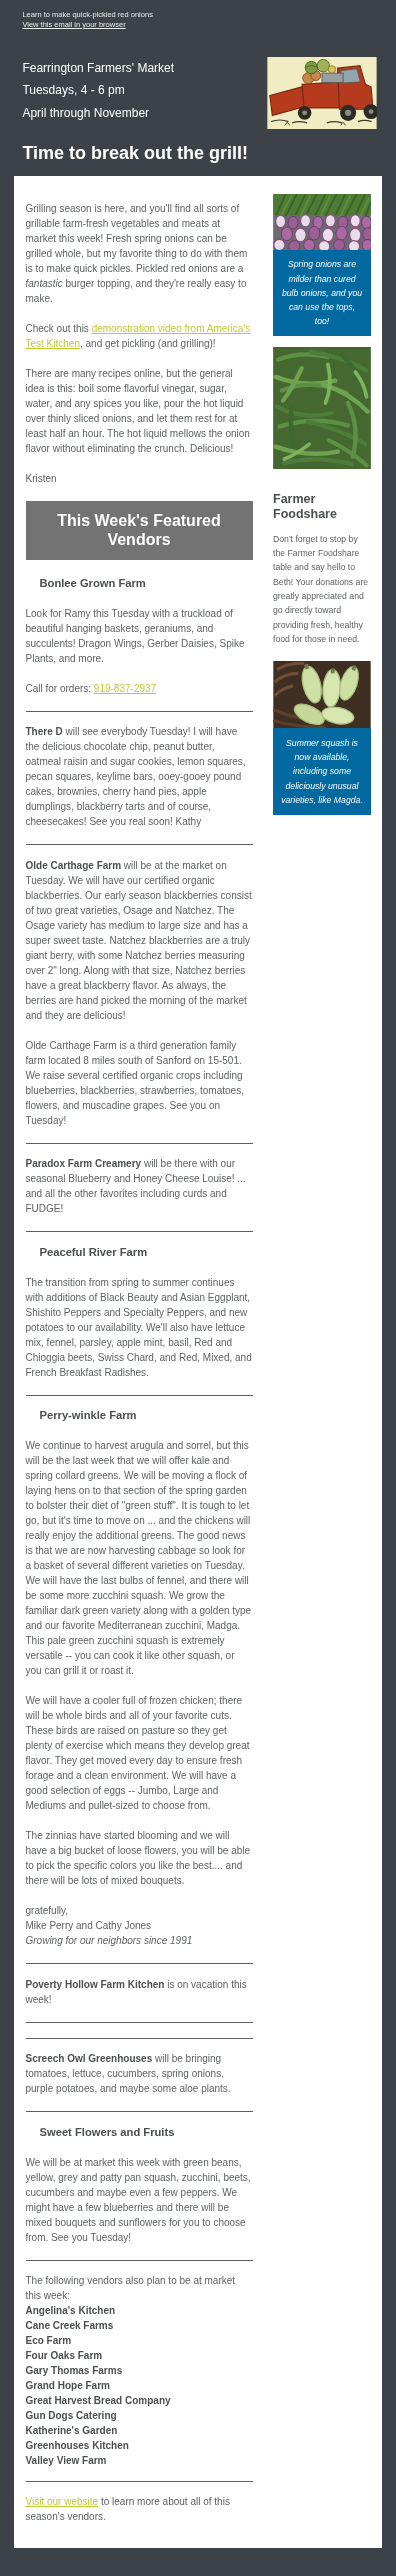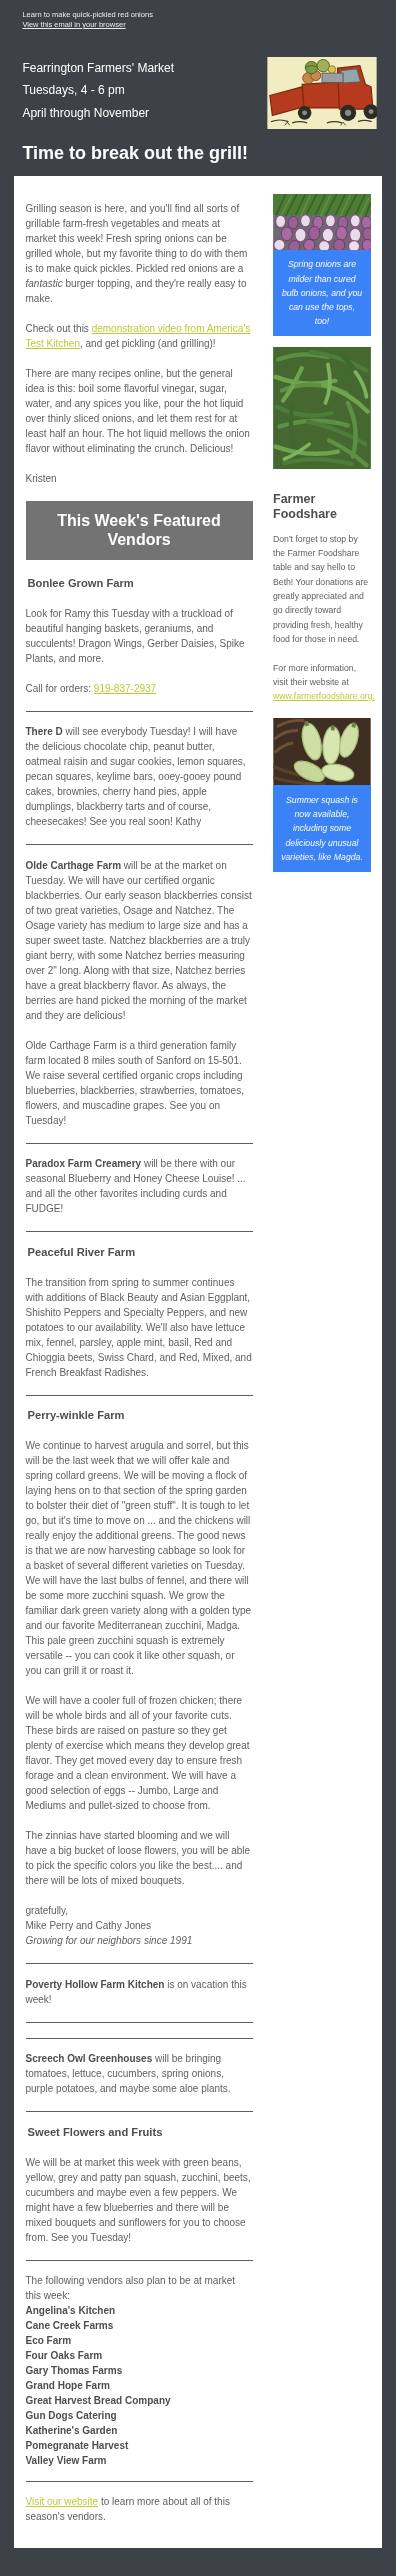--- a/index.html
+++ b/index.html
@@ -27,28 +27,28 @@
   .sidebar{width:98px;flex:none;}
   .body-text{font-size:10px;line-height:15px;color:#5d6163;margin:0 0 15px 0;}
   .first{margin-top:7.5px;}
   .body-text em{font-style:italic;}
   .body-text strong{color:#4b4f52;}
   a.link{color:#becb33;text-decoration:underline;cursor:pointer;}
   .banner{
     margin:10px 0 16px 0;background:#737373;color:#ffffff;text-align:center;
     font-size:16px;font-weight:bold;padding:10.6px 2.5px;line-height:18.7px;
   }
-  h3.vendor-heading{font-size:11.2px;color:#4b4f52;margin:0 0 15px 2px;line-height:15px;}
+  h3.vendor-heading{font-size:11.2px;color:#4b4f52;margin:0 0 15px 14px;line-height:15px;}
   hr.rule{border:0;border-top:1.2px solid #5d5d5d;margin:15px 0 12.5px 0;width:100%;}
   .sign-line{display:block;}
   .tagline{font-style:italic;}
   .vendor-list div{font-weight:bold;color:#4b4f52;font-size:10px;line-height:15px;}
   .side-img{display:block;width:98px;}
   .caption{
-    background:#3b82f6;color:#fbfbf9;font-style:italic;text-align:center;
+    background:#0369a1;color:#fbfbf9;font-style:italic;text-align:center;
     font-size:8.7px;line-height:14.3px;padding:7.5px 8px;
   }
   .side-head{font-size:12.5px;font-weight:bold;color:#4b4f52;margin:22.4px 0 10px 0;line-height:15px;}
   .side-p{font-size:8.7px;line-height:14.3px;color:#5d6163;margin:0 0 14.3px 0;}
   .mt24{margin-top:15px;}
   .mt18{margin-top:11.2px;}
 </style>
 </head>
 <body>
 
@@ -159,21 +159,21 @@
       <div class="vendor-list">
           <div>Angelina's Kitchen</div>
           <div>Cane Creek Farms</div>
           <div>Eco Farm</div>
           <div>Four Oaks Farm</div>
           <div>Gary Thomas Farms</div>
           <div>Grand Hope Farm</div>
           <div>Great Harvest Bread Company</div>
           <div>Gun Dogs Catering</div>
           <div>Katherine's Garden</div>
-          <div>Pomegranate Harvest</div>
+          <div>Greenhouses Kitchen</div>
           <div>Valley View Farm</div>
         </div>
 
       <hr class="rule" style="margin-top:12.5px;">
 
       <p class="body-text" style="margin-bottom:0;"><a class="link" href="#">Visit our website</a><span> to learn more about all of this season's vendors.</span></p>
     </div>
 
     <div class="sidebar">
       <svg class="side-img" viewBox="0 0 157 90" height="56" xmlns="http://www.w3.org/2000/svg">
@@ -231,21 +231,20 @@
           <path d="M120,90 q20,40 8,86" stroke="#5d8f45" stroke-width="7"></path>
           <path d="M46,34 q-16,34 -30,52" stroke="#6fa34f" stroke-width="7"></path>
           <path d="M88,28 q8,34 -4,62" stroke="#7fb25c" stroke-width="6"></path>
           <path d="M58,156 q-20,16 -40,24" stroke="#7fb25c" stroke-width="6"></path>
           <path d="M132,40 q14,18 18,40" stroke="#7fb25c" stroke-width="6"></path>
         </g>
       </svg>
 
       <div class="side-head">Farmer Foodshare</div>
       <p class="side-p">Don't forget to stop by the Farmer Foodshare table and say hello to Beth!  Your donations are greatly appreciated and go directly toward providing fresh, healthy food for those in need.</p>
-      <p class="side-p"><span>For more information, visit their website at </span><a class="link" href="#">www.farmerfoodshare.org.</a></p>
 
       <svg class="side-img mt24" viewBox="0 0 157 108" height="67" xmlns="http://www.w3.org/2000/svg">
         <rect width="157" height="108" fill="#3f2f22"></rect>
         <path d="M6,14 q20,-12 44,-10 M2,34 q16,-14 38,-14 M2,56 q12,-12 30,-16" stroke="#6e4f33" stroke-width="5" fill="none"></path>
         <path d="M0,78 q30,14 70,18 M0,96 q40,12 84,10" stroke="#5c4029" stroke-width="5" fill="none"></path>
         <g>
           <ellipse cx="62" cy="38" rx="14" ry="30" fill="#cfe0a4" stroke="#a8bd7e" stroke-width="2" transform="rotate(-14 62 38)"></ellipse>
           <rect x="58" y="4" width="6" height="8" fill="#6f7f4a" transform="rotate(-14 62 38)"></rect>
           <ellipse cx="94" cy="44" rx="14" ry="30" fill="#d8e6b0" stroke="#a8bd7e" stroke-width="2" transform="rotate(4 94 44)"></ellipse>
           <rect x="91" y="12" width="6" height="8" fill="#6f7f4a" transform="rotate(4 94 44)"></rect>

